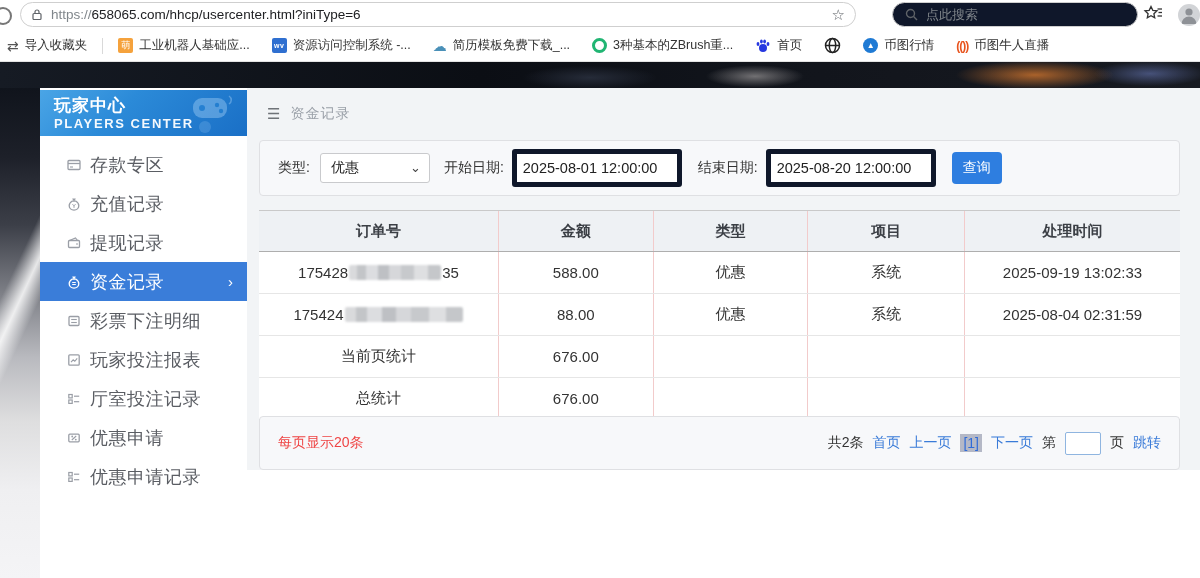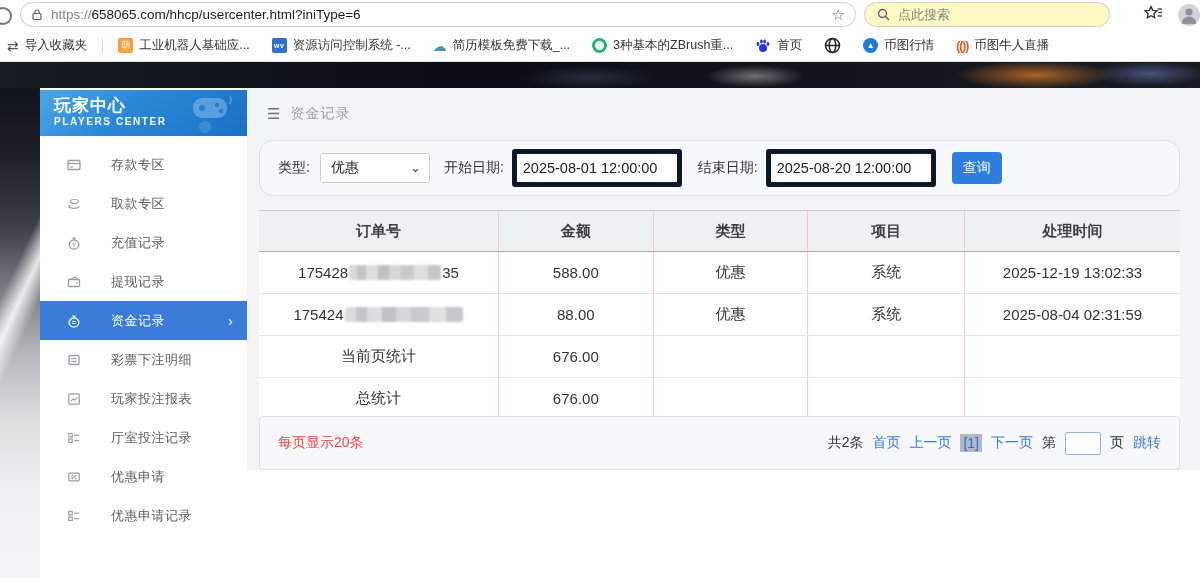--- a/index.html
+++ b/index.html
@@ -7,21 +7,21 @@
   .page{position:relative;width:1200px;height:578px;overflow:hidden;background:#fff;}
 
   
   .chrome{position:absolute;left:0;top:0;width:1200px;height:52px;background:#fff;}
   .chrome-top{position:relative;height:30px;}
   .frag-icon{position:absolute;left:-6px;top:7px;width:14px;height:14px;border:2px solid #777;border-radius:50%;border-left-color:transparent;}
   .url-pill{position:absolute;left:20px;top:2px;width:836px;height:25px;border:1px solid #cfcfcf;border-radius:14px;display:flex;align-items:center;padding:0 10px;box-sizing:border-box;background:#fff;}
   .url-text{font-size:13.5px;color:#202124;margin-left:8px;flex:1;white-space:nowrap;overflow:hidden;}
   .url-text .scheme{color:#80868b;}
   .pill-star{font-size:15px;color:#5f6368;line-height:1;}
-  .search-pill{position:absolute;left:864px;top:2px;width:246px;height:25px;border:1px solid #cfcfcf;border-radius:14px;display:flex;align-items:center;padding:0 12px;box-sizing:border-box;background:#fef9c3;}
+  .search-pill{position:absolute;left:892px;top:2px;width:246px;height:25px;border:1px solid #cfcfcf;border-radius:14px;display:flex;align-items:center;padding:0 12px;box-sizing:border-box;background:#0f172a;}
   .search-ph{font-size:13px;color:#80868b;margin-left:8px;}
   .favlist-icon{position:absolute;left:1143px;top:5px;}
   .avatar{position:absolute;left:1178px;top:4px;width:22px;height:22px;border-radius:50%;background:#d2d4d7;overflow:hidden;}
   .avatar svg{display:block;}
 
   .bookmarks{position:relative;height:31px;border-bottom:1px solid #e3e3e3;display:flex;align-items:center;padding-left:0;}
   .bm{display:flex;align-items:center;gap:6px;margin:0 11px;white-space:nowrap;cursor:default;}
   .bm-label{font-size:12.5px;color:#333;}
   .bm-sep{width:1px;height:16px;background:#d9d9d9;margin:0 4px;}
   .fav{width:15px;height:15px;border-radius:2px;display:inline-flex;align-items:center;justify-content:center;flex:0 0 auto;}
@@ -43,43 +43,43 @@
       linear-gradient(90deg,#161b24 0%,#0b0e14 40%,#11141b 62%,#171a21 100%);}
   .left-strip{position:absolute;left:0;top:88px;width:40px;height:490px;
     background:
       linear-gradient(115deg, rgba(255,255,255,0) 30%, rgba(255,255,255,.85) 44%, rgba(255,255,255,0) 58%) 0 120px/40px 220px no-repeat,
       linear-gradient(180deg,#10141c 0%,#1d2029 14%,#3c3f48 28%,#7e8087 42%,#b9babf 55%,#dededf 68%,#efeff1 82%,#f4f4f6 100%);}
 
   
   .sidebar{position:absolute;left:40px;top:88px;width:207px;height:490px;background:#fff;}
   .sb-header{position:relative;margin-top:2px;height:46px;background:linear-gradient(135deg,#4aa5e6 0%,#2b8ad8 40%,#1a6fc6 100%);overflow:hidden;padding:6px 0 0 14px;box-sizing:border-box;}
   .sb-title{font-size:17px;font-weight:bold;color:#fff;letter-spacing:1px;line-height:1.2;}
-  .sb-sub{font-size:10px;color:rgba(255,255,255,.95);letter-spacing:1.6px;font-weight:bold;}
+  .sb-sub{font-size:13px;color:rgba(255,255,255,.95);letter-spacing:1.6px;font-weight:bold;}
   .sb-pad{position:absolute;right:6px;top:4px;opacity:.35;}
   .sb-section{padding:16px 0 0 12px;}
   .sb-section-label{font-size:17px;color:#7d8086;letter-spacing:1px;}
   .sb-underline{margin:11px 10px 0 0;height:3px;background:#e4e5e7;position:relative;}
   .sb-underline i{position:absolute;left:0;top:0;height:3px;width:38%;background:#3a86d8;}
   .menu{margin-top:9px;}
   .mi{height:39px;display:flex;align-items:center;padding-left:26px;position:relative;cursor:pointer;}
   .mi-icon{width:16px;display:inline-flex;justify-content:center;color:#9a9ea6;flex:0 0 auto;}
-  .mi-label{font-size:13px;color:#5a5d63;margin-left:29px;letter-spacing:.5px;}
+  .mi-label{font-size:18px;color:#5a5d63;margin-left:8px;letter-spacing:.5px;}
   .mi.active{background:#3a7dd9;}
   .mi.active .mi-label{color:#fff;}
   .mi.active .mi-icon{color:#fff;}
   .mi-chev{position:absolute;right:14px;color:#fff;font-size:15px;line-height:1;}
 
   
   .main{position:absolute;left:247px;top:88px;width:953px;height:490px;background:#fff;}
   .main-gray{position:absolute;left:0;top:0;width:953px;height:382px;background:#f2f4f6;}
   .crumb{height:52px;display:flex;align-items:center;padding-left:20px;}
   .crumb-burger{font-size:15px;color:#6f7378;}
   .crumb-title{font-size:14px;color:#9aa0a8;margin-left:10px;letter-spacing:1px;}
 
-  .filter{position:absolute;left:12px;top:52px;width:921px;height:56px;background:#f7f8fa;border:1px solid #dfe0e3;border-radius:14px;box-sizing:border-box;display:flex;align-items:center;padding:0 0 0 18px;}
+  .filter{position:absolute;left:12px;top:52px;width:921px;height:56px;background:#f7f8fa;border:1px solid #dfe0e3;border-radius:4px;box-sizing:border-box;display:flex;align-items:center;padding:0 0 0 18px;}
   .f-label{font-size:14px;color:#333;}
   .f-select{width:110px;height:30px;border:1px solid #c9cacd;border-radius:3px;background:#fff;display:flex;align-items:center;justify-content:space-between;padding:0 8px 0 10px;box-sizing:border-box;margin:0 14px 0 10px;cursor:pointer;}
   .f-select-val{font-size:14px;color:#222;}
   .f-caret{font-size:13px;color:#444;line-height:.6;}
   .f-input{width:148px;height:28px;border:5px solid #0f172a;border-radius:3px;background:#fff;font-size:14.5px;color:#222;padding:0 6px;margin:0 16px 0 8px;font-family:"Liberation Sans",sans-serif;}
   .btn-query{width:50px;height:32px;background:#2e7ee0;border:none;border-radius:4px;color:#fff;font-size:14px;cursor:pointer;font-family:"Liberation Sans",sans-serif;}
 
   .tablewrap{position:absolute;left:12px;top:122px;width:921px;background:#fff;border-top:1px solid #c9c9c9;border-bottom:1px solid #c9c9c9;}
   table.data{width:100%;border-collapse:collapse;table-layout:fixed;}
   table.data th{height:38px;background:#eef1f4;font-size:15px;font-weight:bold;color:#3b3f45;border-bottom:1px solid #aeaeae;}
@@ -210,30 +210,20 @@
     <div class="menu">
       <div class="mi">
         <span class="mi-icon">
             <svg width="14" height="14" viewBox="0 0 14 14">
               <rect x="1" y="2.5" width="12" height="9" rx="1" fill="none" stroke="currentColor" stroke-width="1.3"></rect>
               <line x1="1" y1="5.5" x2="13" y2="5.5" stroke="currentColor" stroke-width="1.3"></line>
               <line x1="3" y1="9" x2="6" y2="9" stroke="currentColor" stroke-width="1.1"></line>
             </svg>
           </span>
         <span class="mi-label">存款专区</span>
-      </div>
-      <div class="mi">
-        <span class="mi-icon">
-            <svg width="14" height="14" viewBox="0 0 14 14">
-              <ellipse cx="7.5" cy="4.5" rx="4" ry="2" fill="none" stroke="currentColor" stroke-width="1.2"></ellipse>
-              <path d="M1.5 9.5c2.5 2.5 8.5 2.5 11 0" fill="none" stroke="currentColor" stroke-width="1.2"></path>
-              <path d="M1.5 9.5l2-1.5" fill="none" stroke="currentColor" stroke-width="1.2"></path>
-            </svg>
-          </span>
-        <span class="mi-label">取款专区</span>
       </div>
       <div class="mi">
         <span class="mi-icon">
             <svg width="14" height="14" viewBox="0 0 14 14">
               <path d="M5.2 1.5h3.6l-1 2.3h-1.6z" fill="currentColor"></path>
               <path d="M5 4.2C3.2 5.2 2.2 7 2.2 8.8a4.8 4.3 0 0 0 9.6 0C11.8 7 10.8 5.2 9 4.2z" fill="none" stroke="currentColor" stroke-width="1.3"></path>
               <path d="M5.5 7.2l1.5 1.6 1.5-1.6M7 8.8v2" stroke="currentColor" stroke-width="1" fill="none"></path>
             </svg>
           </span>
         <span class="mi-label">充值记录</span>
@@ -350,21 +340,21 @@
             <th>金额</th>
             <th>类型</th>
             <th>项目</th>
             <th>处理时间</th>
           </tr>
           <tr>
             <td><span>175428</span><span class="blurbox blur-a"></span><span>35</span></td>
             <td>588.00</td>
             <td>优惠</td>
             <td>系统</td>
-            <td>2025-12-19 13:02:33</td>
+            <td>2025-09-19 13:02:33</td>
           </tr>
           <tr>
             <td><span>175424</span><span class="blurbox blur-b"></span><span></span></td>
             <td>88.00</td>
             <td>优惠</td>
             <td>系统</td>
             <td>2025-08-04 02:31:59</td>
           </tr>
           <tr>
             <td>当前页统计</td>

